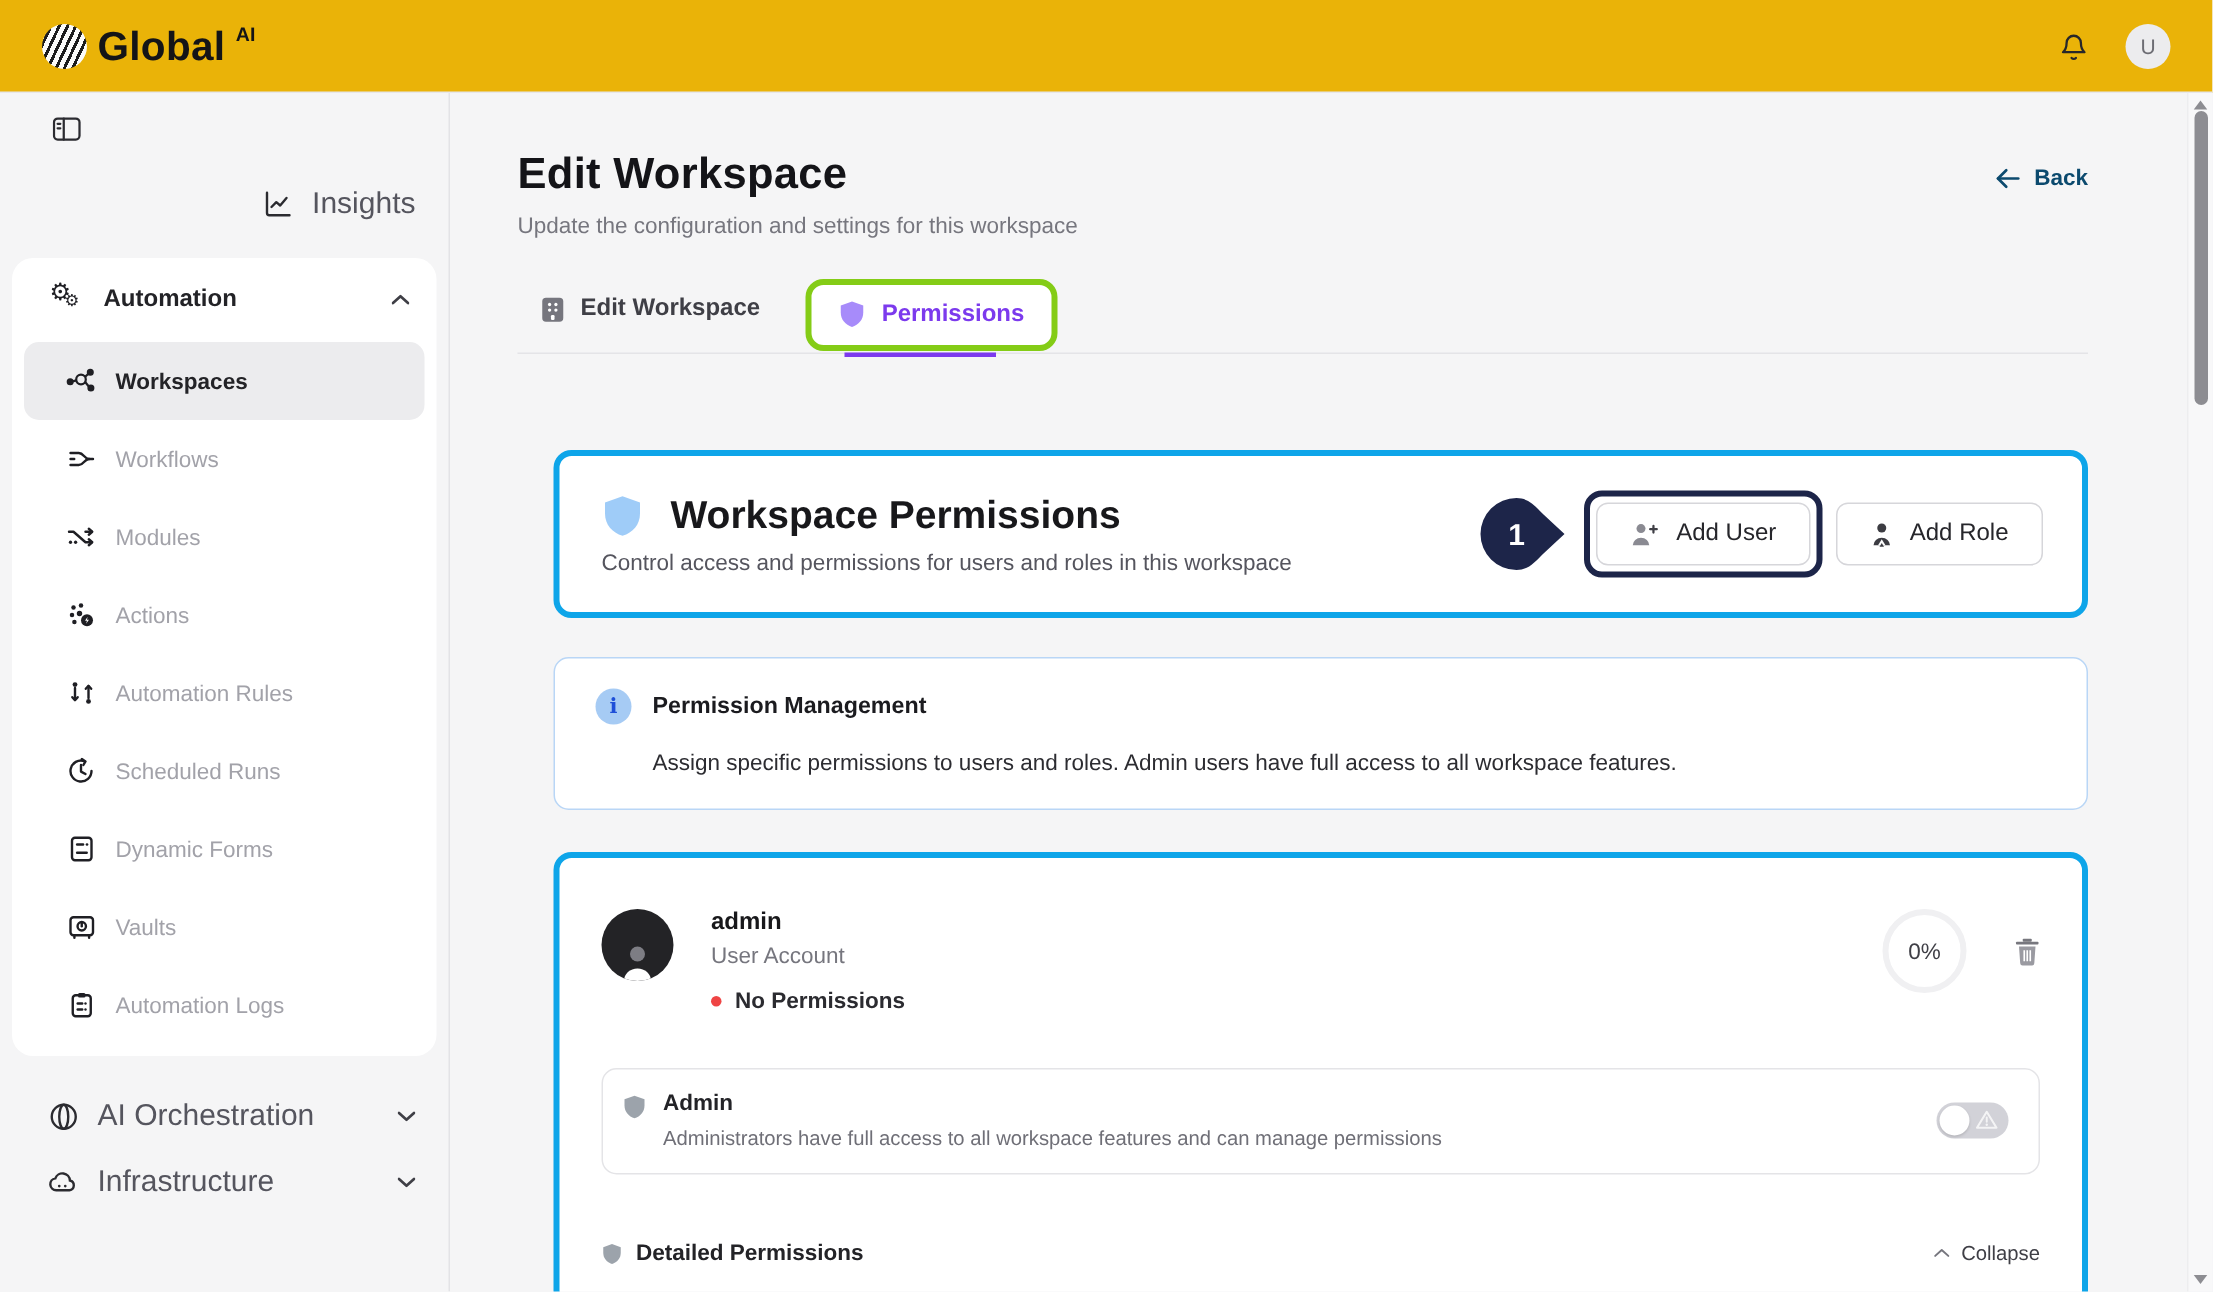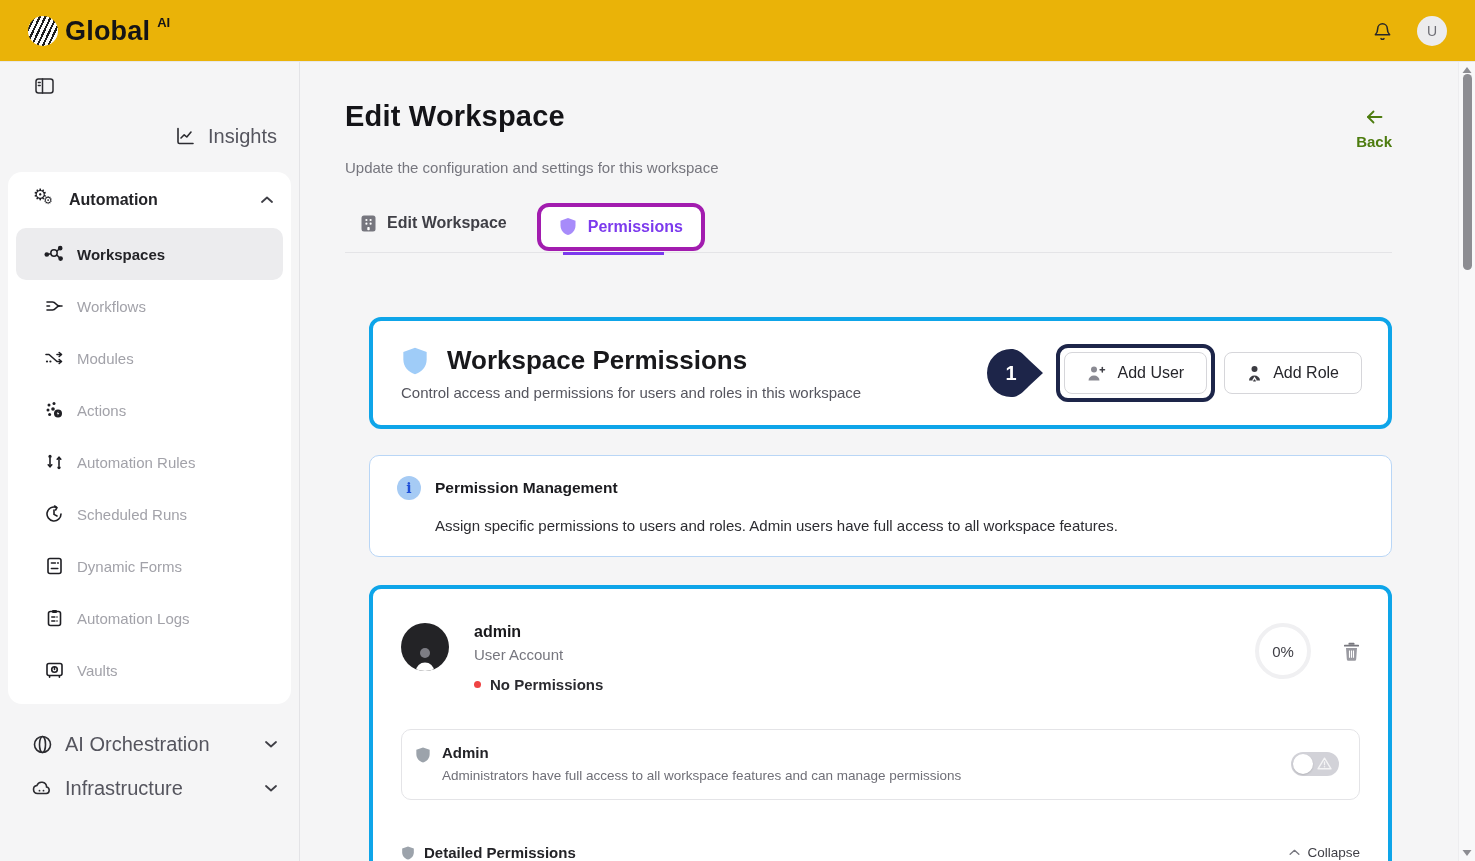--- a/index.html
+++ b/index.html
@@ -38,28 +38,28 @@
   .group-item { height:52px; margin:0 8px; border-radius:10px; display:flex; align-items:center;
     padding-left:28px; gap:13px; font-size:15px; color:#a2a2a9; cursor:pointer; }
   .group-item .nav-ic { color:#1f1f24; width:20px; display:flex; justify-content:center; }
   .group-item.selected { background:#ececee; color:#232327; font-weight:600;padding-left:28px; }
 
   
   .main { flex:1; padding:38px 83px 0 45px; position:relative; }
   .page-head { display:flex; justify-content:space-between; align-items:flex-start; }
   .page-title { font-size:29px; font-weight:700; color:#141418; letter-spacing:.2px; }
   .back-btn { background:none; border:none; cursor:pointer; display:flex; align-items:center; gap:9px;
-    font-size:15px; font-weight:600; color:#4d7c0f; margin-top:10px; font-family:inherit;flex-direction:column; }
+    font-size:15px; font-weight:600; color:#0c4a6e; margin-top:10px; font-family:inherit; }
   .page-sub { font-size:15px; color:#76767e; margin-top:9px; }
 
   .tabs { margin-top:24px; display:flex; align-items:flex-end; border-bottom:1px solid #e4e4e7; position:relative; }
   .tab { display:flex; align-items:center; gap:11px; font-size:16px; font-weight:600; background:none; border:none;
     cursor:pointer; font-family:inherit; }
   .tab-plain { color:#3f3f46; padding:14px 16px 20px; }
-  .ann-tab-box { border:4px solid #a21caf; border-radius:12px; background:#fff; margin:0 0 1px 14px;
+  .ann-tab-box { border:4px solid #84cc16; border-radius:12px; background:#fff; margin:0 0 1px 14px;
     padding:10px 18px 11px; position:relative; }
   .tab-active { color:#7c3aed; padding:0; }
   .tab-underline { position:absolute; bottom:-3px; left:218px; width:101px; height:3px; background:#7c3aed; }
 
   .card { background:#fff; border:4px solid #0ea5e9; border-radius:12px; margin-left:24px; }
 
   
   .perm-card { margin-top:64px; height:112px; display:flex; align-items:center; justify-content:space-between;
     padding:0 26px 0 28px; }
   .perm-left .trow { display:flex; align-items:center; gap:18px; }
@@ -266,43 +266,43 @@
             <line x1="5.4" y1="6" x2="9.4" y2="6"></line>
               <circle cx="12" cy="6" r="0.9" fill="currentColor" stroke="none"></circle>
             <line x1="5.4" y1="11.5" x2="11.8" y2="11.5"></line>
           </svg>
         </span>
         <span>Dynamic Forms</span>
       </div>
 
       <div class="group-item">
         <span class="nav-ic">
+          <svg width="19" height="18" viewBox="0 0 19 18" fill="none" stroke="currentColor" stroke-width="1.6" stroke-linecap="round">
+            <rect x="2" y="2.5" width="15" height="12" rx="2"></rect>
+            <circle cx="9.5" cy="8.5" r="2.8"></circle>
+              <line x1="9.5" y1="6.6" x2="9.5" y2="8.5"></line>
+            <line x1="4.6" y1="14.8" x2="4.6" y2="16.2"></line>
+              <line x1="14.4" y1="14.8" x2="14.4" y2="16.2"></line>
+          </svg>
+        </span>
+        <span>Vaults</span>
+      </div>
+
+      <div class="group-item">
+        <span class="nav-ic">
           <svg width="17" height="18" viewBox="0 0 17 18" fill="none" stroke="currentColor" stroke-width="1.6" stroke-linecap="round">
             <rect x="2.5" y="2.5" width="12" height="14" rx="2"></rect>
             <rect x="6" y="1" width="5" height="3" rx="1" fill="currentColor" stroke="none"></rect>
             <line x1="5.8" y1="8" x2="8.8" y2="8"></line>
               <circle cx="11" cy="8" r="0.8" fill="currentColor" stroke="none"></circle>
             <line x1="5.8" y1="12" x2="8.8" y2="12"></line>
               <circle cx="11" cy="12" r="0.8" fill="currentColor" stroke="none"></circle>
           </svg>
         </span>
         <span>Automation Logs</span>
-      </div>
-
-      <div class="group-item">
-        <span class="nav-ic">
-          <svg width="19" height="18" viewBox="0 0 19 18" fill="none" stroke="currentColor" stroke-width="1.6" stroke-linecap="round">
-            <rect x="2" y="2.5" width="15" height="12" rx="2"></rect>
-            <circle cx="9.5" cy="8.5" r="2.8"></circle>
-              <line x1="9.5" y1="6.6" x2="9.5" y2="8.5"></line>
-            <line x1="4.6" y1="14.8" x2="4.6" y2="16.2"></line>
-              <line x1="14.4" y1="14.8" x2="14.4" y2="16.2"></line>
-          </svg>
-        </span>
-        <span>Vaults</span>
       </div>
     </div>
 
     <div class="nav-item">
       <span class="nav-ic">
         <svg width="19" height="19" viewBox="0 0 19 19" fill="none" stroke="currentColor" stroke-width="1.6">
           <circle cx="9.5" cy="9.5" r="8"></circle>
             <ellipse cx="9.5" cy="9.5" rx="3" ry="8"></ellipse>
         </svg>
       </span>

